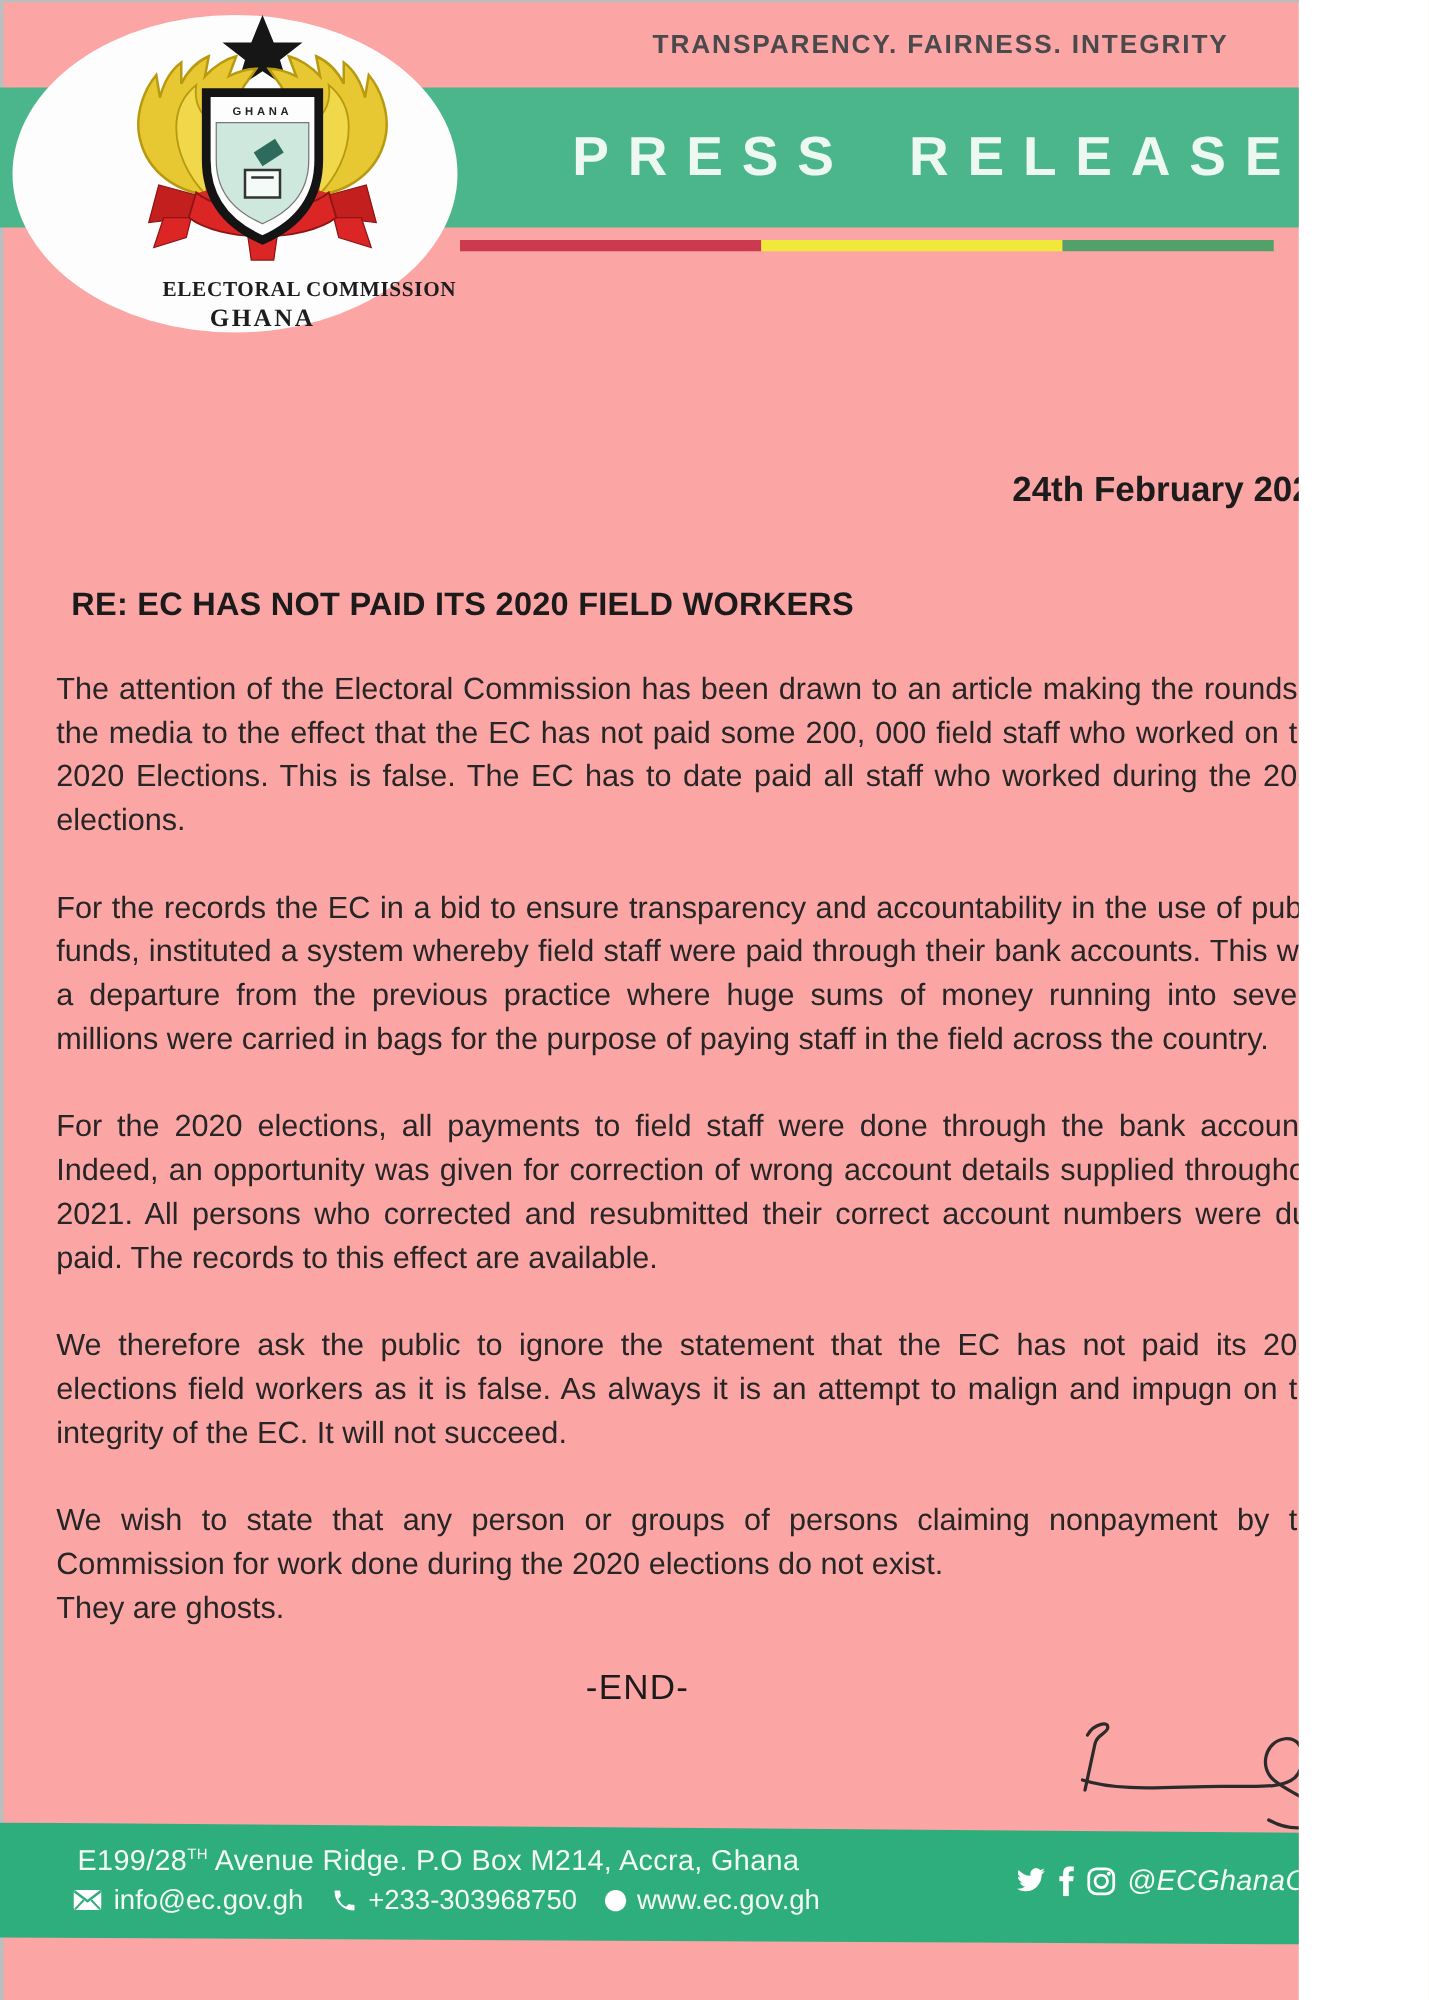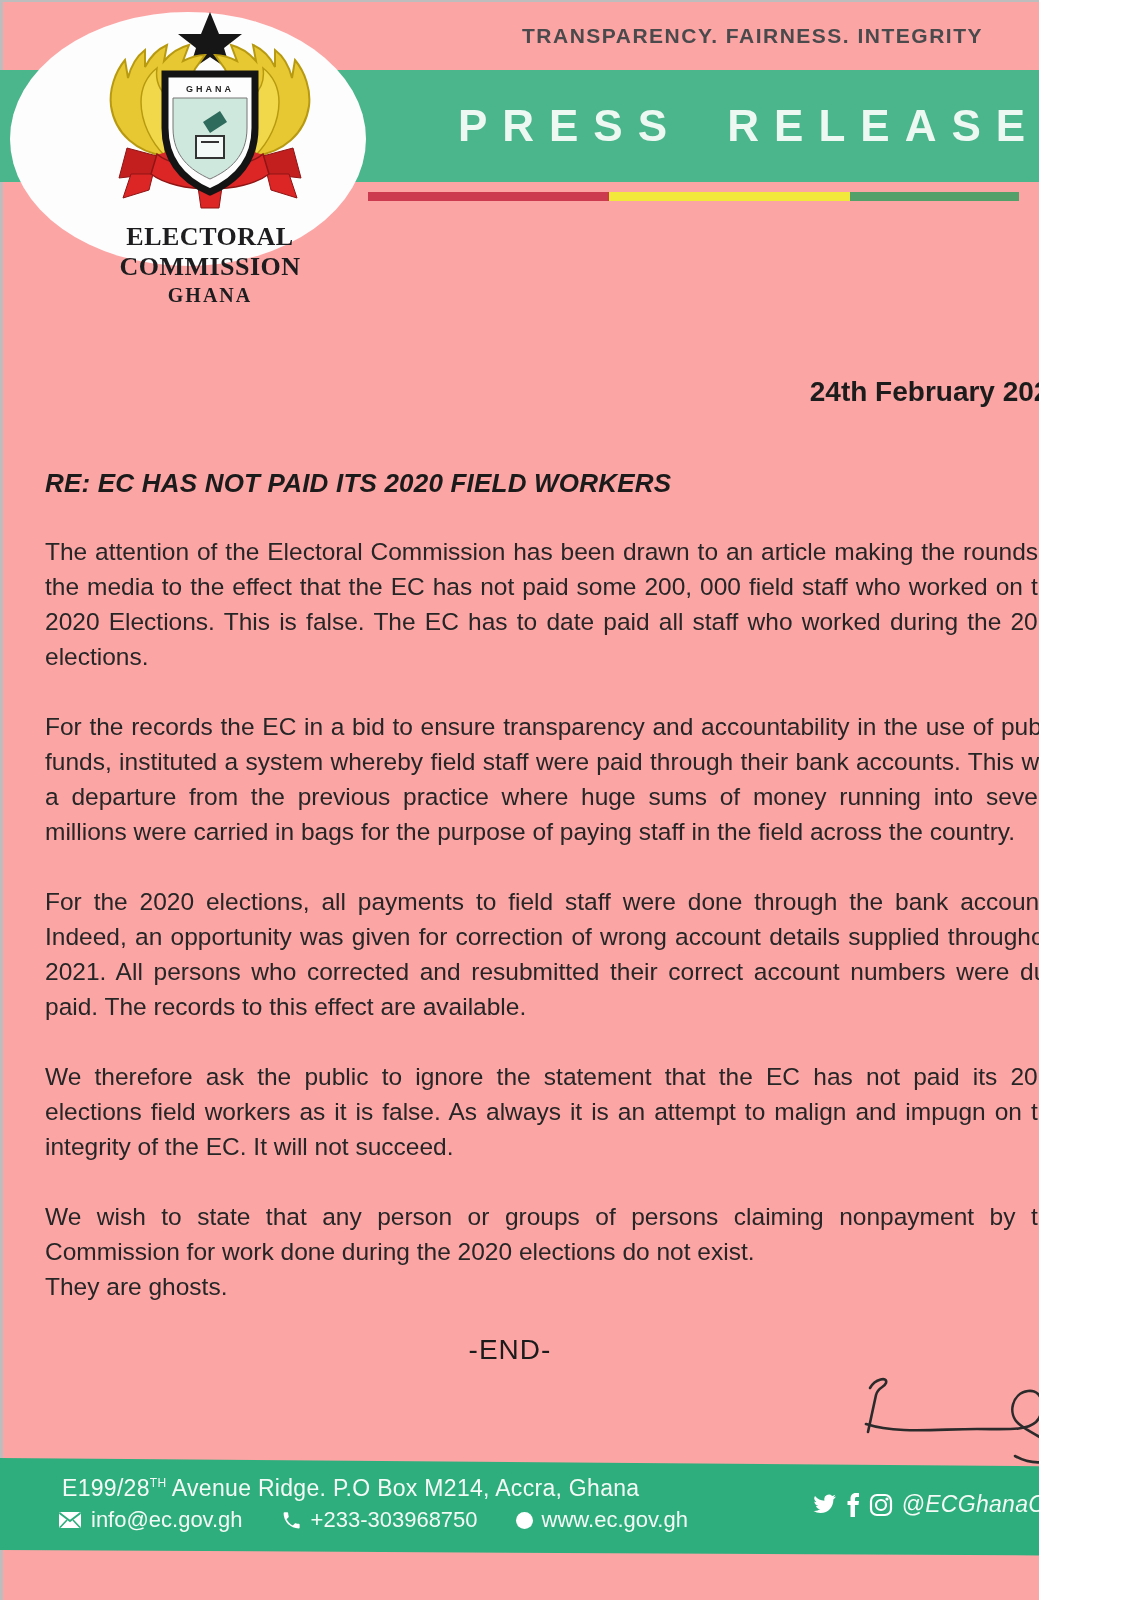--- a/index.html
+++ b/index.html
@@ -34,47 +34,47 @@
   .bite{
     position:absolute;left:10px;top:12px;width:356px;height:254px;
     background:#fdfdfd;border-radius:50%;z-index:2;
   }
   .logo{position:absolute;left:65px;top:6px;z-index:3;}
   .org{
     position:absolute;left:55px;top:222px;width:310px;z-index:3;
     text-align:center;font-family:"Liberation Serif",serif;
     font-weight:bold;color:#1d1d1f;
   }
-  .org-line1{font-size:26px;letter-spacing:0.5px;}
+  .org-line1{font-size:17px;letter-spacing:0.5px;text-align:right;}
   .org-line2{font-size:20px;letter-spacing:2px;margin-top:2px;}
   
   .doc-body{position:absolute;top:280px;left:45px;width:1020px;}
   .date{ text-align:right;font-size:28px;font-weight:bold;margin-top:96px;color:#1c1c1c;}
-  .title{ font-size:26px;font-weight:bold;margin:60px 0 0 0;color:#1b1b1b;letter-spacing:0.2px;font-style:italic;}
+  .title{ font-size:26px;font-weight:bold;margin:60px 0 0 12px;color:#1b1b1b;letter-spacing:0.2px;}
   .para{
     margin:35px 0 0 0;font-size:24.5px;line-height:35px;
     text-align:justify;color:#262626;
   }
   .para .block{display:block;text-align:left;}
   .end-marker{
     margin-top:30px;text-align:center;padding-right:90px;
     font-size:28px;font-weight:normal;letter-spacing:1px;color:#1b1b1b;
   }
   
   .signature{position:absolute;left:845px;top:1366px;z-index:5;}
   
   .footer{
     position:absolute;left:0;top:1449px;width:1143px;height:110px;
     background:var(--footer-green,#2fae7d);z-index:1;
     clip-path:polygon(0 9px,100% 18px,100% 107px,0 101px);
     color:#f4fbf7;
   }
   .f-line1{position:absolute;left:62px;top:26px;font-size:23px;letter-spacing:0.3px;}
   .f-line1 sup{font-size:12px;}
-  .f-line2{position:absolute;left:58px;top:58px;display:flex;gap:38px;align-items:center;font-size:22px;}
+  .f-line2{position:absolute;left:58px;top:58px;display:flex;gap:22px;align-items:center;font-size:22px;}
   .contact{display:flex;align-items:center;gap:9px;}
   .globe-dot{width:17px;height:17px;border-radius:50%;background:#fff;display:inline-block;}
   .f-social{position:absolute;right:42px;top:42px;display:flex;gap:9px;align-items:center;font-size:23px;}
   .f-social .handle{margin-left:0;letter-spacing:0.3px;font-style:italic;}
   svg text{font-family:"Liberation Sans",sans-serif;}
 </style>
 </head>
 <body>
 
 <div class="page">

